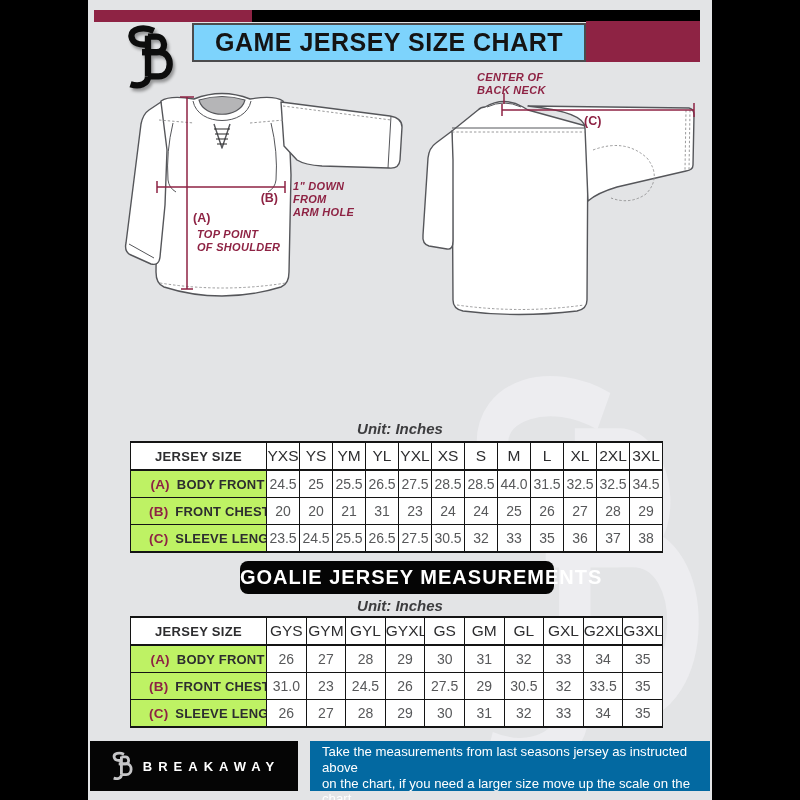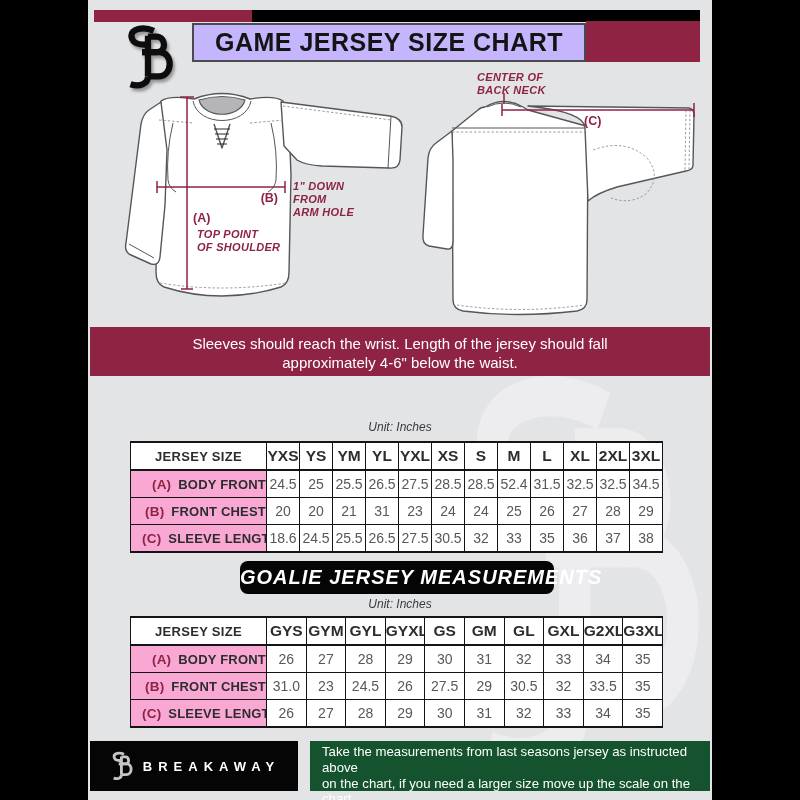--- a/index.html
+++ b/index.html
@@ -7,21 +7,21 @@
           font-family:"Liberation Sans",sans-serif;}
   .sidebar{position:absolute;top:0;width:88px;height:800px;background:#000;}
   .sidebar.left{left:0;}
   .sidebar.right{left:712px;}
 
   
   .topbar{position:absolute;left:94px;top:10px;width:606px;height:12px;display:flex;}
   .topbar .mar{width:158px;height:100%;background:#8e2344;}
   .topbar .blk{flex:1;height:100%;background:#000;}
   .title-maroon{position:absolute;left:586px;top:21px;width:114px;height:41px;background:#8e2344;}
-  .title-box{position:absolute;left:192px;top:23px;width:394px;height:39px;background:#c4b5fd;
+  .title-box{position:absolute;left:192px;top:23px;width:394px;height:39px;background:#7dd3fc;
              border:2px solid #4b4b4d;box-sizing:border-box;display:flex;align-items:center;justify-content:center;}
   .title-box h1{margin:0;font-size:25px;font-weight:bold;letter-spacing:0.5px;color:#141414;white-space:nowrap;}
   .logo-header{position:absolute;left:116px;top:24px;width:62px;height:66px;
                filter:drop-shadow(2px 3px 1.5px rgba(0,0,0,0.35));}
   .logo-stroke{fill:none;stroke:#0d0d0d;stroke-width:6.5;stroke-linejoin:round;}
   .wm{position:absolute;left:425px;top:368px;width:290px;height:420px;}
   .wm path{fill:none;stroke:#ededf0;stroke-width:6.5;stroke-linejoin:round;}
 
   
   .diagram{position:absolute;left:88px;top:58px;width:624px;height:276px;}
@@ -34,49 +34,49 @@
   .key{font-family:"Liberation Sans",sans-serif;font-weight:bold;font-size:12.5px;fill:#8e2344;}
   .note{font-family:"Liberation Sans",sans-serif;font-style:italic;font-weight:bold;font-size:11px;
         fill:#8e2344;letter-spacing:0.3px;}
 
   
   .info-banner{position:absolute;left:90px;top:327px;width:620px;height:49px;background:#8e2344;
                color:#fff;text-align:center;font-size:15px;line-height:19px;box-sizing:border-box;padding-top:7px;}
   .black-banner{position:absolute;background:#050505;border-radius:8px;color:#fff;text-align:center;
                 font-weight:bold;white-space:nowrap;}
   .banner-player{left:238px;top:384px;width:318px;height:34px;font-size:20px;letter-spacing:1px;line-height:34px;}
-  .banner-goalie{left:240px;top:561px;width:314px;height:33px;font-size:20px;letter-spacing:1px;line-height:33px;font-style:italic;}
-  .unit{position:absolute;left:88px;width:624px;text-align:center;font-size:12px;font-style:italic;
-        font-weight:normal;color:#3c3c3e;}
+  .banner-goalie{left:240px;top:561px;width:314px;height:33px;font-size:20px;letter-spacing:1px;line-height:33px;}
+  .unit{position:absolute;left:88px;width:624px;text-align:center;font-size:15px;font-style:italic;
+        font-weight:bold;color:#3c3c3e;}
   .unit-player{top:420px;}
   .unit-goalie{top:597px;}
 
   
   table.size-table{position:absolute;left:130px;width:533px;border-collapse:collapse;table-layout:fixed;
                    background:#fff;}
   .table-player{top:441px;}
   .table-goalie{top:616px;}
   table.size-table th,table.size-table td{border:1.5px solid #141414;height:26px;text-align:center;
         padding:0;overflow:hidden;}
-  table.size-table thead th{font-size:15.5px;font-weight:bold;color:#2d2d2f;border-top:2.5px solid #141414;
+  table.size-table thead th{font-size:15.5px;font-weight:normal;color:#2d2d2f;border-top:2.5px solid #141414;
         border-bottom:2px solid #141414;background:#fff;}
   table.size-table thead th.corner{font-size:13px;font-weight:bold;letter-spacing:0.3px;}
   table.size-table tbody tr:last-child th,table.size-table tbody tr:last-child td{border-bottom:2.5px solid #141414;}
   table.size-table td{font-size:14px;color:#57585a;background:#fff;}
-  table.size-table th.rowlabel{text-align:right;padding-left:11px;font-size:13px;color:#2d2d2f;
-        letter-spacing:0.2px;background:#f9a8d4;white-space:nowrap;}
+  table.size-table th.rowlabel{text-align:center;padding-left:18px;font-size:13px;color:#2d2d2f;
+        letter-spacing:0.2px;background:#bef264;white-space:nowrap;}
   table.size-table th.rowlabel .rk{color:#8e2344;font-weight:bold;margin-right:7px;font-size:13.5px;}
   col.labelcol{width:136px;}
 
   
   .footer-brandbox{position:absolute;left:90px;top:741px;width:208px;height:50px;background:#050505;
         display:flex;align-items:center;justify-content:center;gap:9px;}
   .footer-brandbox .brand{color:#fff;font-size:13px;font-weight:bold;letter-spacing:6px;}
   .footer-brandbox svg path{fill:none;stroke:#c6c6c8;stroke-width:6.5;stroke-linejoin:round;}
-  .footer-textbox{position:absolute;left:310px;top:741px;width:400px;height:50px;background:#14532d;
+  .footer-textbox{position:absolute;left:310px;top:741px;width:400px;height:50px;background:#0369a1;
         color:#fff;font-size:13.2px;line-height:15.8px;box-sizing:border-box;padding:3px 0 0 12px;}
 </style>
 </head>
 <body>
 
 <div class="canvas">
 
   <div class="sidebar left"></div>
   <div class="sidebar right"></div>
 
@@ -154,24 +154,20 @@
     <text class="note" x="197" y="251">OF SHOULDER</text>
     <text class="key" x="278" y="202" text-anchor="end">(B)</text>
     <text class="note" x="293" y="190">1" DOWN</text>
     <text class="note" x="293" y="203">FROM</text>
     <text class="note" x="293" y="216">ARM HOLE</text>
     <text class="key" x="584" y="125">(C)</text>
     <text class="note" x="477" y="81">CENTER OF</text>
     <text class="note" x="477" y="94">BACK NECK</text>
   </svg>
 
-  <div class="info-banner">
-    <div>Sleeves should reach the wrist. Length of the jersey should fall</div>
-    <div>approximately 4-6" below the waist.</div>
-  </div>
 
   <div class="unit unit-player">Unit: Inches</div>
   <table class="size-table table-player">
     <colgroup>
         <col class="labelcol">
       </colgroup>
   <thead>
         <tr>
           <th class="corner">JERSEY SIZE</th>
           <th>YXS</th>
@@ -191,21 +187,21 @@
       <tbody>
         <tr>
           <th class="rowlabel"><span class="rk">(A)</span>BODY FRONT</th>
           <td>24.5</td>
           <td>25</td>
           <td>25.5</td>
           <td>26.5</td>
           <td>27.5</td>
           <td>28.5</td>
           <td>28.5</td>
-          <td>52.4</td>
+          <td>44.0</td>
           <td>31.5</td>
           <td>32.5</td>
           <td>32.5</td>
           <td>34.5</td>
         </tr>
         <tr>
           <th class="rowlabel"><span class="rk">(B)</span>FRONT CHEST</th>
           <td>20</td>
           <td>20</td>
           <td>21</td>
@@ -214,21 +210,21 @@
           <td>24</td>
           <td>24</td>
           <td>25</td>
           <td>26</td>
           <td>27</td>
           <td>28</td>
           <td>29</td>
         </tr>
         <tr>
           <th class="rowlabel"><span class="rk">(C)</span>SLEEVE LENGTH</th>
-          <td>18.6</td>
+          <td>23.5</td>
           <td>24.5</td>
           <td>25.5</td>
           <td>26.5</td>
           <td>27.5</td>
           <td>30.5</td>
           <td>32</td>
           <td>33</td>
           <td>35</td>
           <td>36</td>
           <td>37</td>

